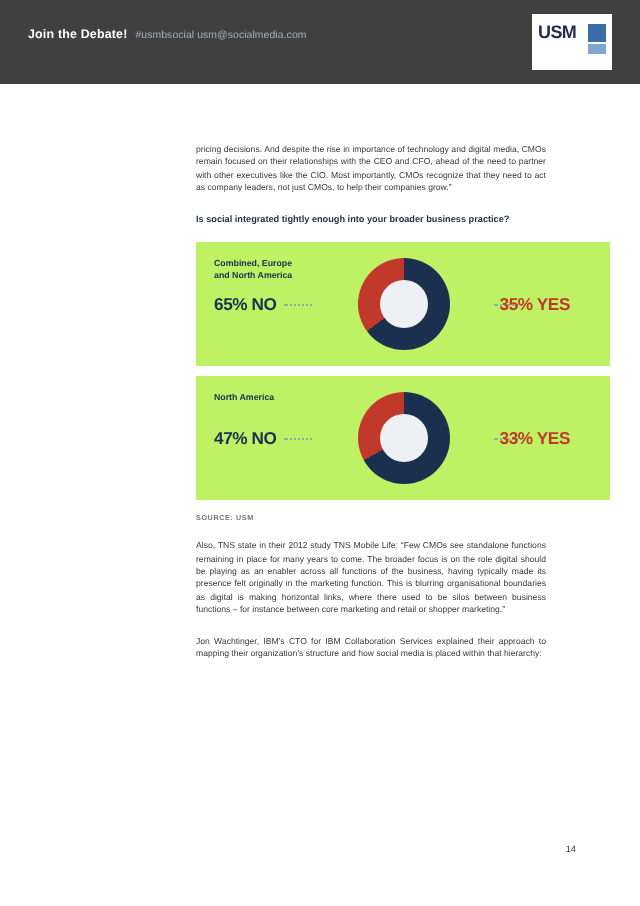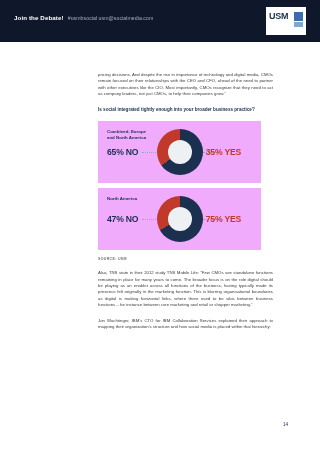--- a/index.html
+++ b/index.html
@@ -15,21 +15,21 @@
     position: relative;
   }
 
   
   .header {
     position: absolute;
     top: 0;
     left: 0;
     width: 320px;
     height: 42px;
-    background: #0f172a;
+    background: #404040;
     color: #ffffff;
   }
   .header-left {
     position: absolute;
     left: 14px;
     top: 14px;
     display: flex;
     align-items: baseline;
     gap: 4px;
     white-space: nowrap;
@@ -111,23 +111,23 @@
     margin: 0 0 8px 0;
     font-size: 4.6px;
     line-height: 6.6px;
     font-weight: bold;
     color: #1b2f4e;
   }
 
   
   .chart-card {
     position: relative;
-    width: 163px;
+    width: 207px;
     height: 62px;
-    background: #f0abfc;
+    background: #bef264;
     margin-bottom: 5px;
   }
   .chart-label {
     position: absolute;
     left: 9px;
     top: 8px;
     font-size: 4.4px;
     font-weight: bold;
     line-height: 6px;
     color: #1b2f4e;
@@ -236,21 +236,21 @@
         <div class="donut-hole"></div>
       </div>
     </div>
 
 
     <div class="chart-card">
       <div class="chart-label">North America</div>
       <div class="leader left"></div>
       <div class="leader right"></div>
       <div class="val-left">47% NO</div>
-      <div class="val-right">75% YES</div>
+      <div class="val-right">33% YES</div>
       <div class="donut-wrap">
         <div class="donut" style="background: conic-gradient(rgb(27, 47, 78) 0deg, rgb(27, 47, 78) 241.2deg, rgb(192, 57, 43) 241.2deg, rgb(192, 57, 43) 360deg);"></div>
         <div class="donut-hole"></div>
       </div>
     </div>
 
     <div class="source">SOURCE: USM</div>
 
     <p class="body-text">Also, TNS state in their 2012 study TNS Mobile Life: “Few CMOs see standalone functions remaining in place for many years to come. The broader focus is on the role digital should be playing as an enabler across all functions of the business, having typically made its presence felt originally in the marketing function. This is blurring organisational boundaries as digital is making horizontal links, where there used to be silos between business functions – for instance between core marketing and retail or shopper marketing.”</p>
     <p class="body-text">Jon Wachtinger, IBM’s CTO for IBM Collaboration Services explained their approach to mapping their organization’s structure and how social media is placed within that hierarchy:</p>

